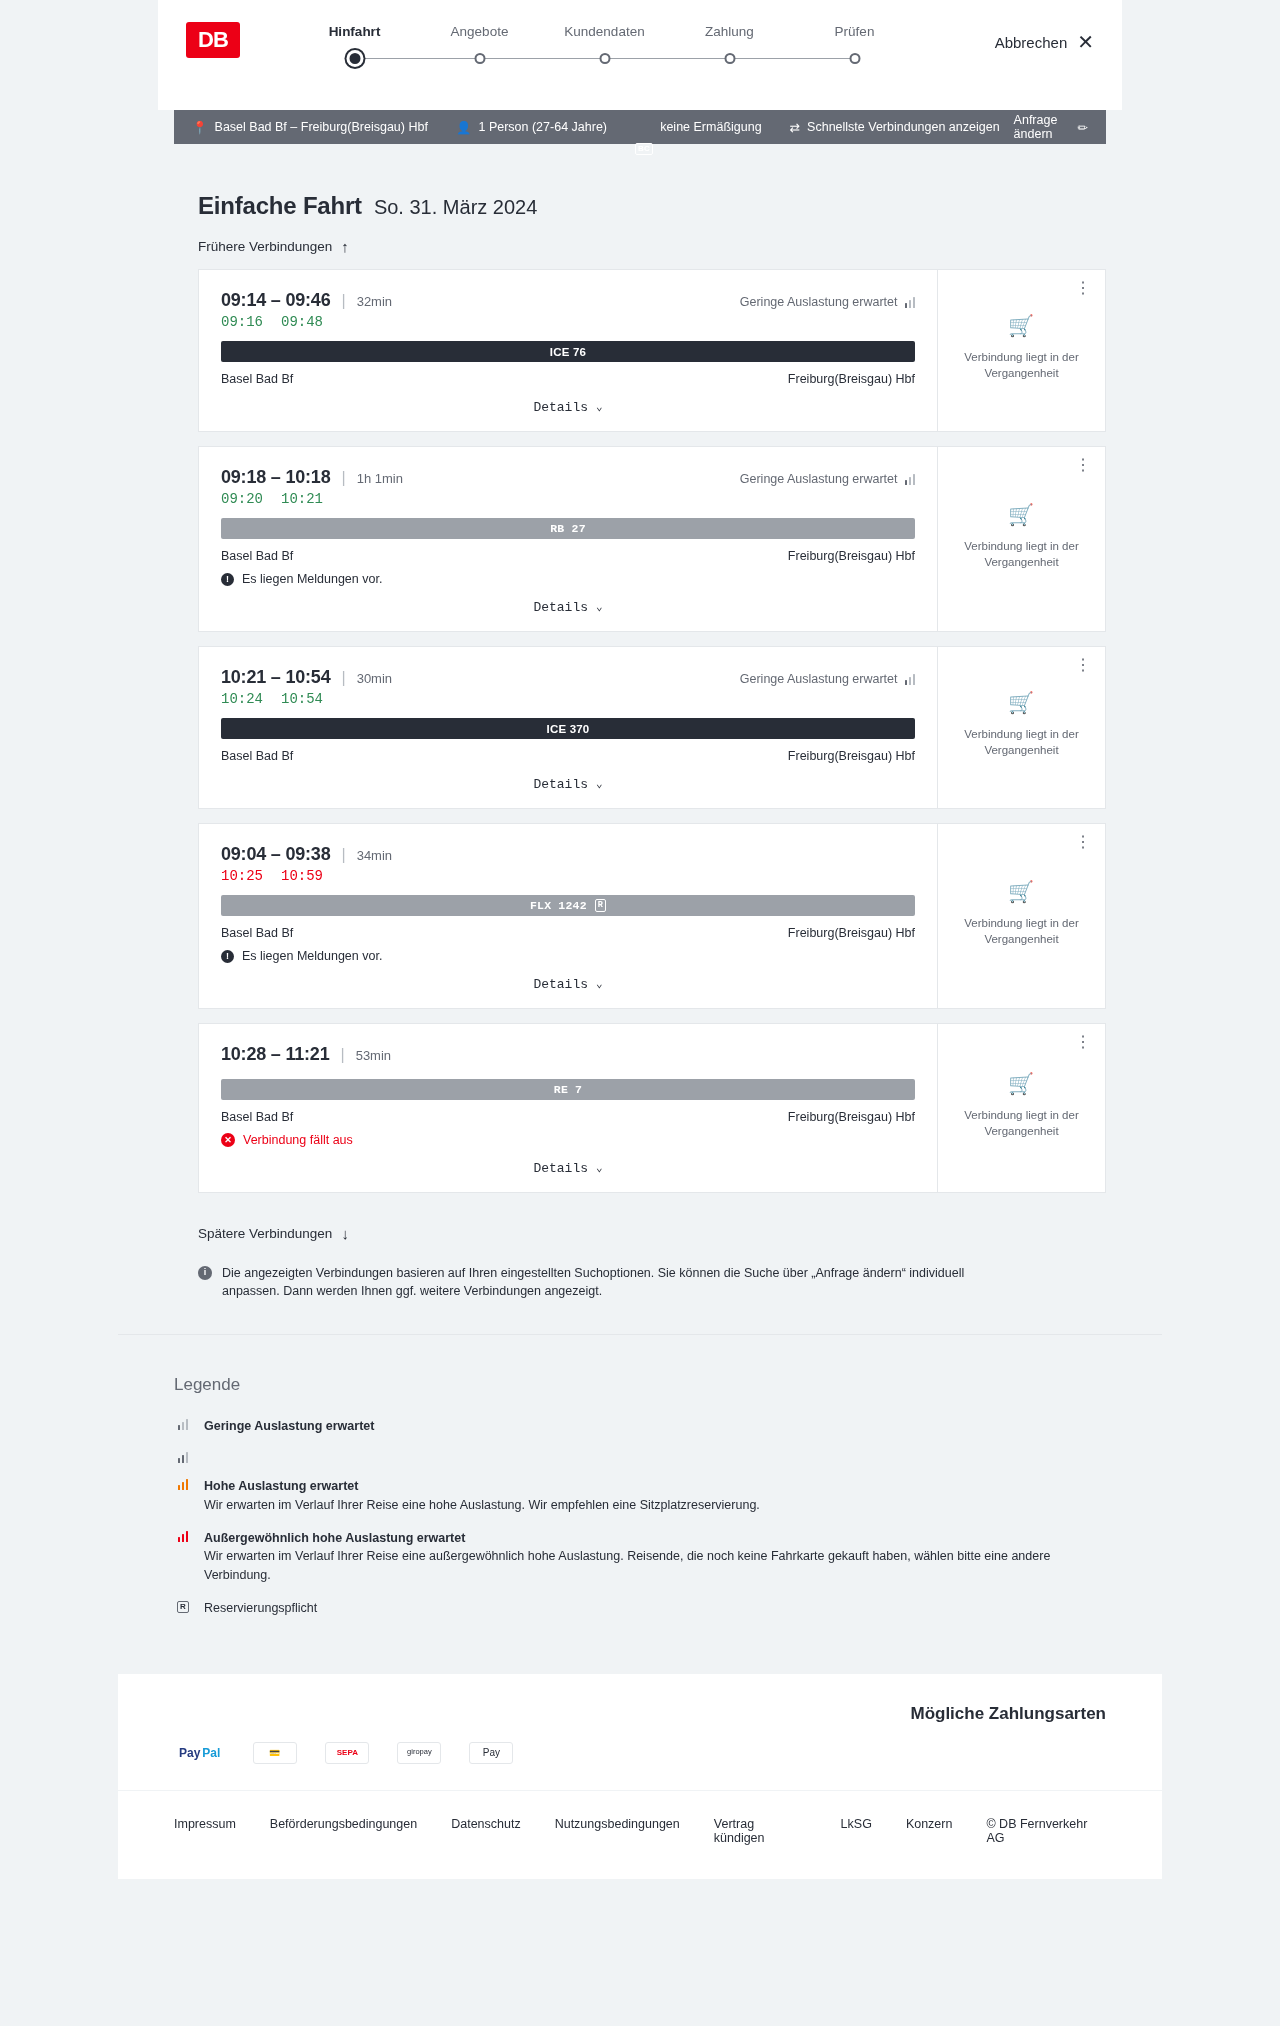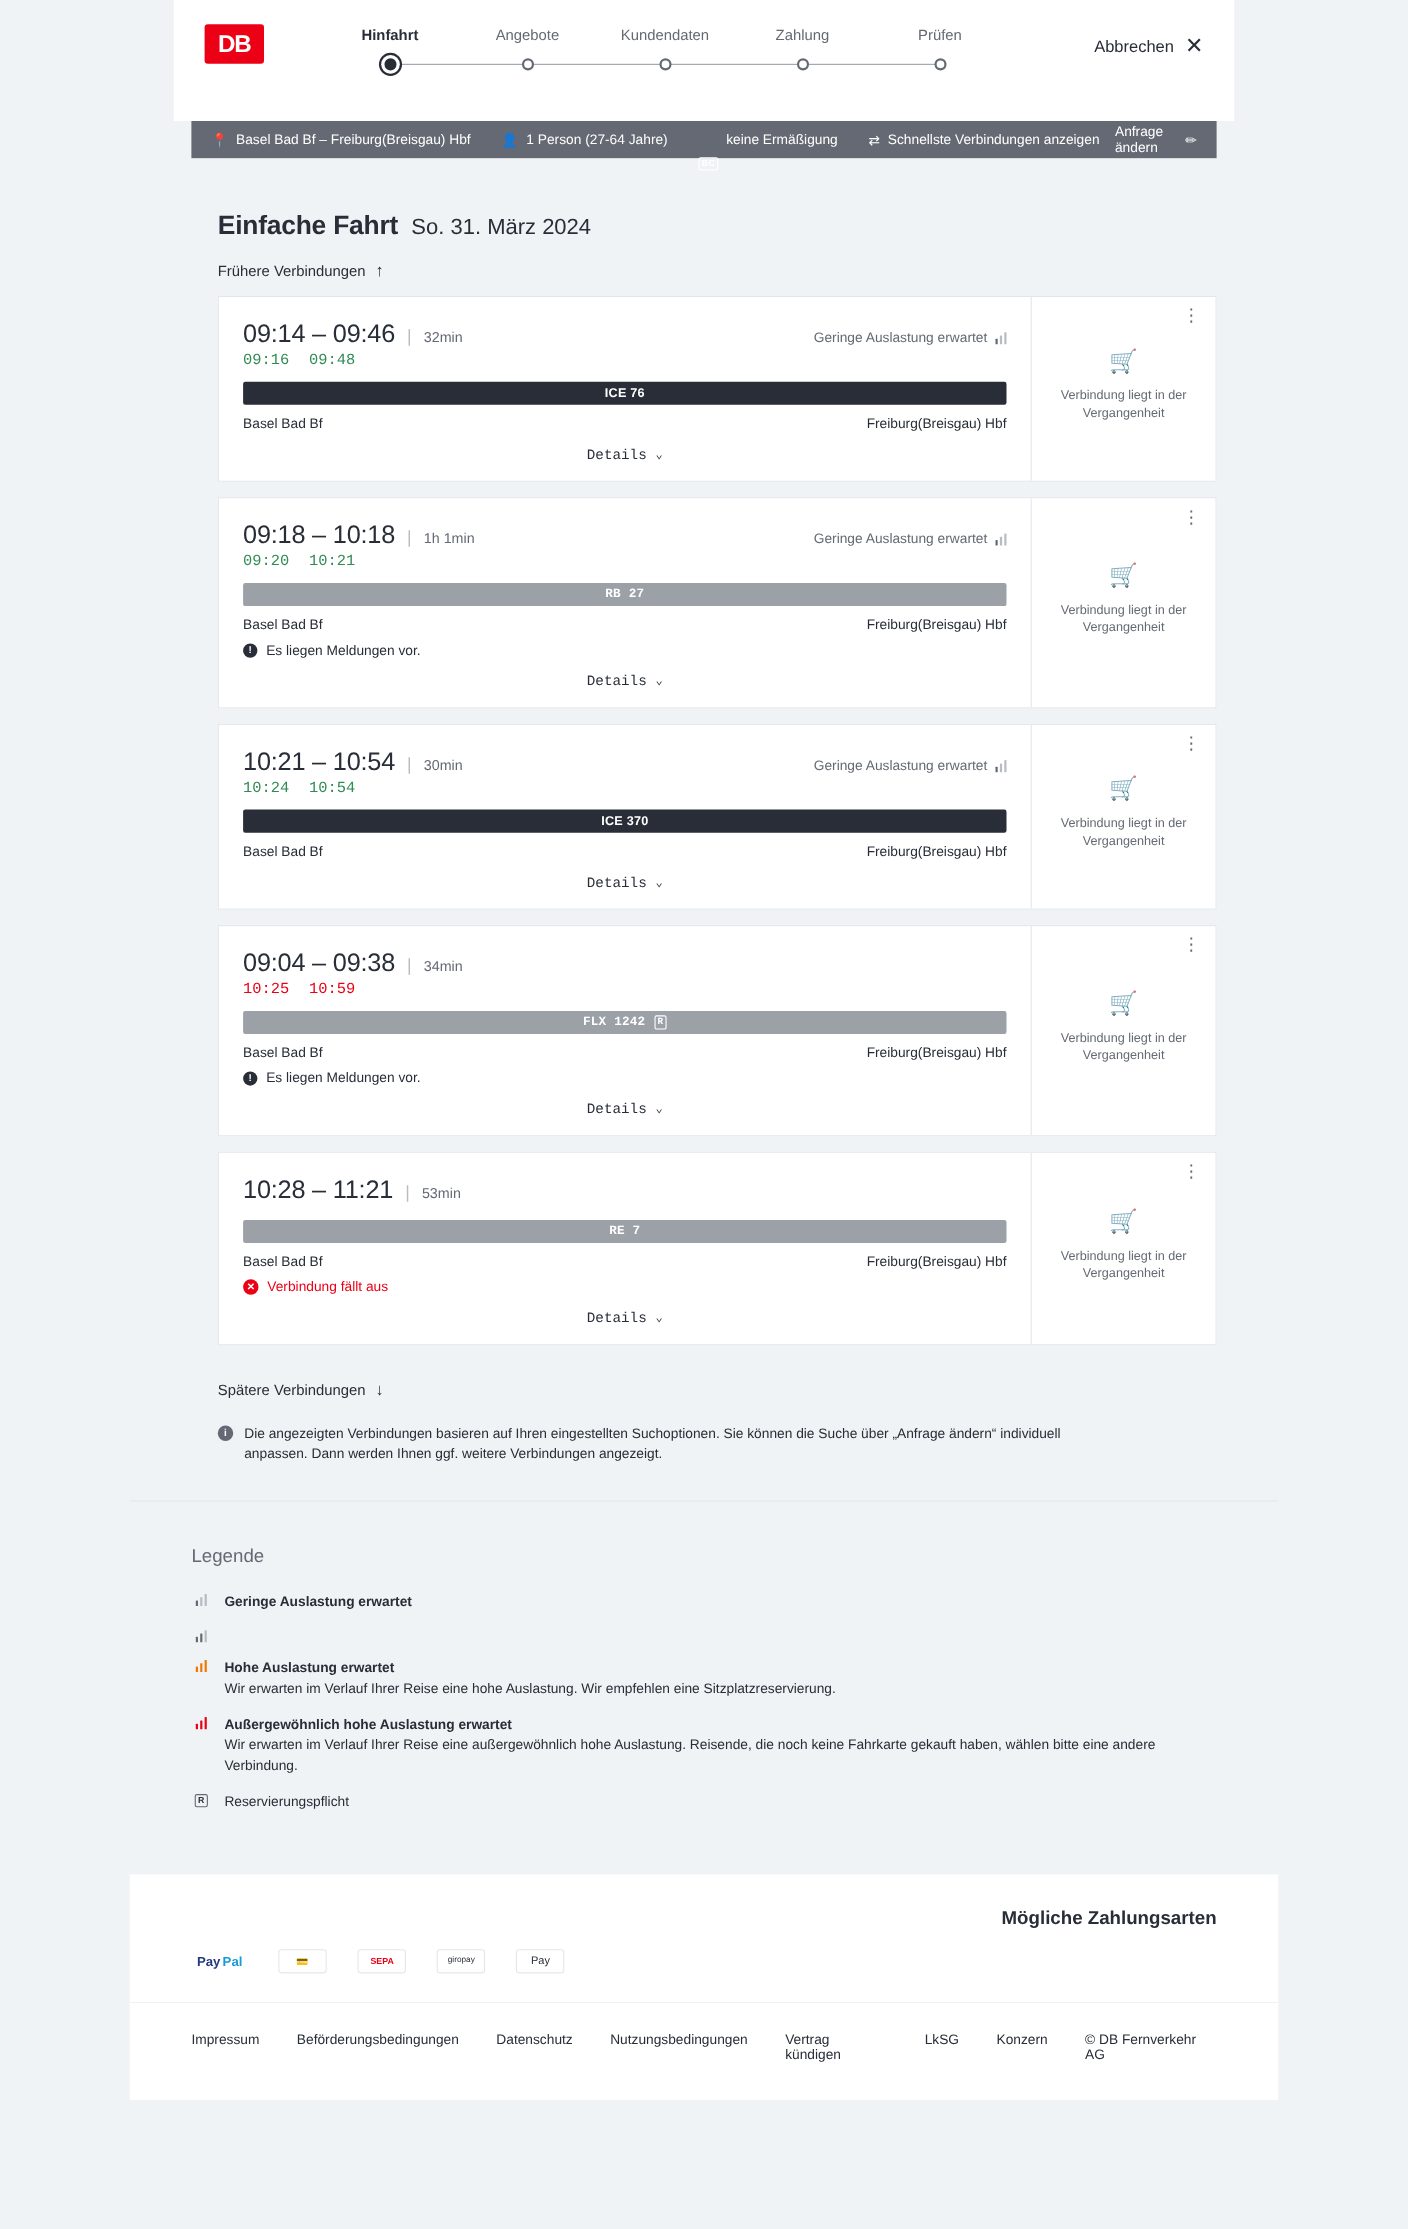--- a/index.html
+++ b/index.html
@@ -90,21 +90,21 @@
   .card-right {
     width:168px; border-left:1px solid #e4e7ea;
     display:flex; flex-direction:column; align-items:center; justify-content:center;
     padding:14px 10px 18px 10px; position:relative;
   }
   .kebab {
     position:absolute; top:10px; right:14px; color:#646973; font-size:16px;
     line-height:1; cursor:pointer; letter-spacing:0;
   }
   .times-row { display:flex; align-items:baseline; gap:11px; }
-  .times { font-size:23px; font-weight:normal; letter-spacing:-.2px; }
+  .times { font-size:18px; font-weight:bold; letter-spacing:-.2px; }
   .pipe { color:#b7bcc2; }
   .duration { font-size:13px; color:#646973; }
   .util {
     margin-left:auto; font-size:12.5px; color:#646973;
     display:flex; align-items:center; gap:7px;
   }
   .realtimes { display:flex; gap:18px; margin-top:3px; font-size:14px;font-family:Liberation Mono, monospace; }
   .rt-green { color:#308b54; }
   .rt-red { color:#ec0016; }
   .train-bar {

